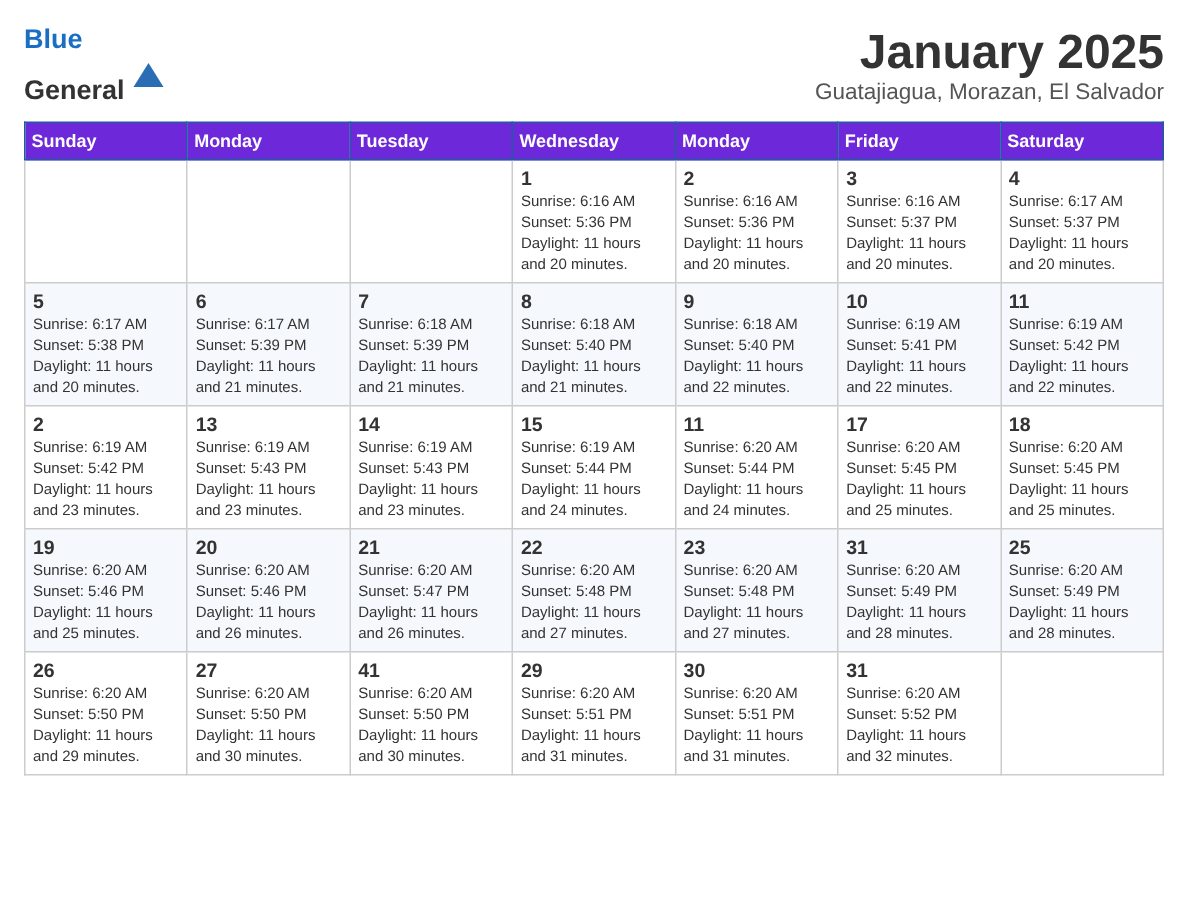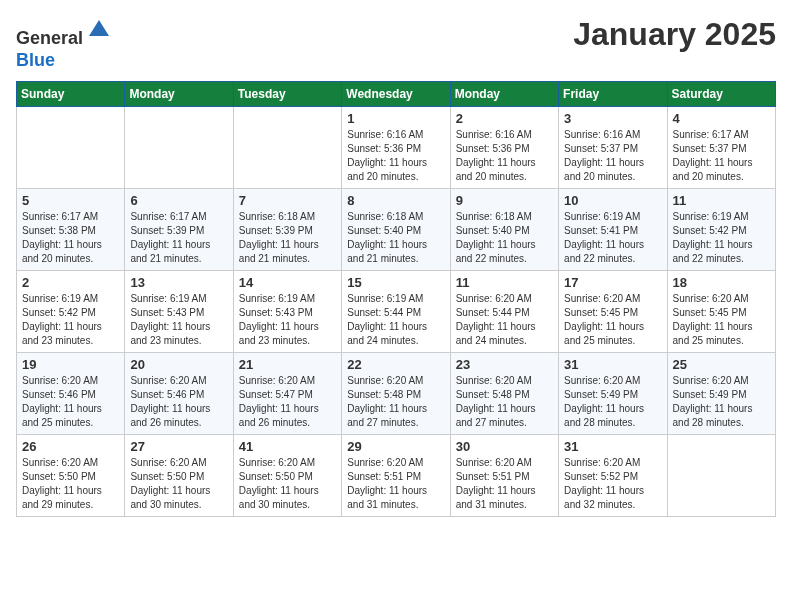--- a/index.html
+++ b/index.html
@@ -43,21 +43,21 @@
     .location-title {
       font-size: 15px;
       color: #555;
     }
     .calendar {
       width: 100%;
       border-collapse: collapse;
       border: 1px solid #ccc;
     }
     .calendar th {
-      background: #15803d;
+      background: #6d28d9;
       color: #fff;
       font-size: 12px;
       font-weight: bold;
       padding: 5px 4px;
       text-align: left;
       border: 1px solid #1a5da0;
     }
     .calendar td {
       border: 1px solid #ccc;
       vertical-align: top;
@@ -86,31 +86,32 @@
       background: #fff !important;
     }
   </style>
 </head>
 <body>
 
 <div class="header">
   <div class="logo">
     <div>
       <div class="logo-text">
+        <span class="logo-blue">Blue</span>
+      </div>
+      <div class="logo-text">
         <span class="logo-general">General</span><svg class="logo-icon" viewBox="0 0 28 28">
             <polygon points="14,4 24,20 4,20" fill="#2a6db5"></polygon>
           </svg>
-      </div>
-      <div class="logo-text">
-        <span class="logo-blue">Blue</span>
       </div>
     </div>
   </div>
   <div class="title-block">
     <div class="month-title">January 2025</div>
+    <div class="location-title">Guatajiagua, Morazan, El Salvador</div>
   </div>
 </div>
 
 <table class="calendar">
   <thead>
     <tr id="weekday-header">
         <th>Sunday</th>
         <th>Monday</th>
         <th>Tuesday</th>
         <th>Wednesday</th>

